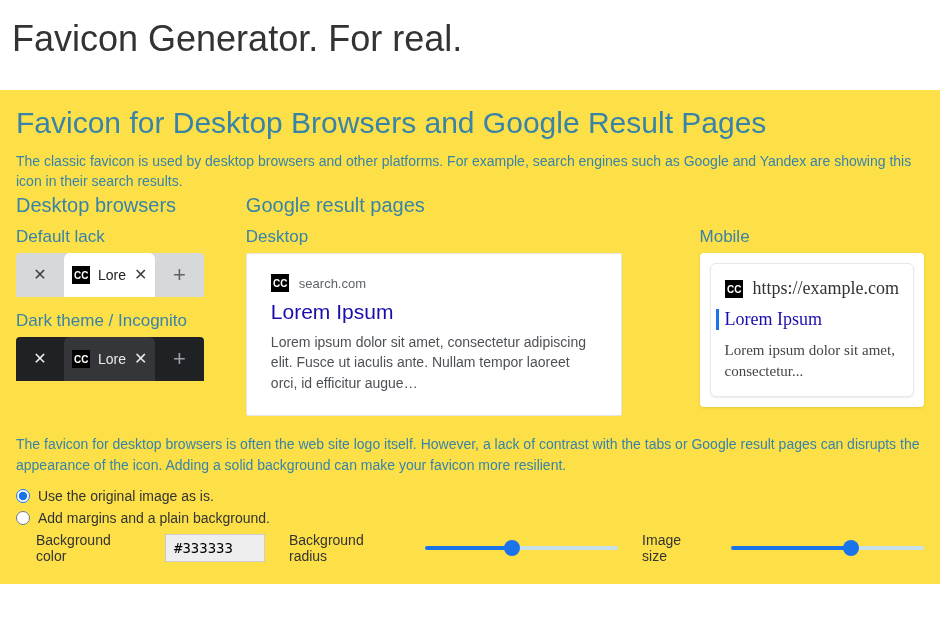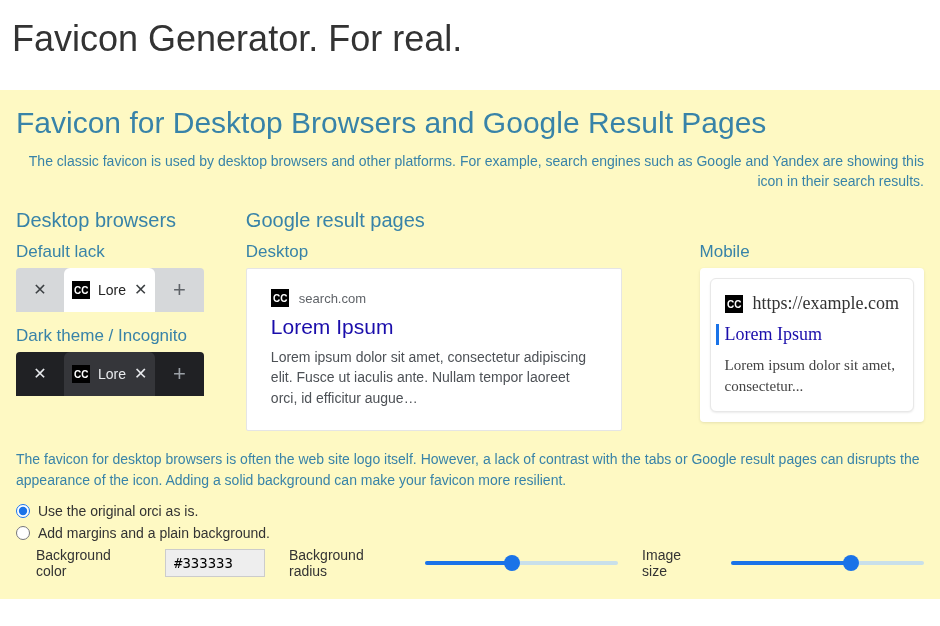--- a/index.html
+++ b/index.html
@@ -1,20 +1,20 @@
 <!DOCTYPE html>
 <html><head>
 <meta charset="utf-8">
 <style>
 * { box-sizing: border-box; margin: 0; padding: 0; }
 body { font-family: Arial, Helvetica, sans-serif; width: 940px; height: 626px; background: #fff; color: #333; }
 .page-title { font-size: 36px; font-weight: 400; margin: 18px 0 30px 12px; color: #333; }
-.panel { background: #fef9c3; padding: 16px 16px 20px 16px; }
+.panel { background: #fde047; padding: 16px 16px 20px 16px; }
 .panel-heading { font-size: 30px; color: #3883a8; font-weight: 400; margin-bottom: 12px; }
-.panel-desc { font-size: 14px; color: #3883a8; line-height: 1.4; margin-bottom: 18px; text-align: right; }
+.panel-desc { font-size: 14px; color: #3883a8; line-height: 1.4; margin-bottom: 3px; }
 .previews { display: flex; gap: 42px; }
 .col-browsers { width: 220px; }
 .col-desktop { width: 440px; }
 .col-mobile { flex: 1; padding-left: 36px; }
 .subhead-blue { font-size: 20px; color: #3883a8; font-weight: 400; margin-bottom: 10px; }
 .label-dark { font-size: 17px; color: #3883a8; font-weight: 400; margin-bottom: 6px; }
 .tabbar { display: flex; align-items: center; height: 44px; border-radius: 4px 4px 0 0; overflow: hidden; margin-bottom: 14px; }
 .tabbar.light { background: #d6d8da; }
 .tabbar.dark { background: #202124; }
 .tab-close-left { width: 48px; display:flex; align-items:center; justify-content:center; height:100%; }
@@ -140,21 +140,21 @@
           <div class="m-desc">Lorem ipsum dolor sit amet, consectetur...</div>
         </div>
       </div>
     </div>
   </div>
 
   <p class="help-text">The favicon for desktop browsers is often the web site logo itself. However, a lack of contrast with the tabs or Google result pages can disrupts the appearance of the icon. Adding a solid background can make your favicon more resilient.</p>
 
   <div class="radio-row">
     <input type="radio" class="radio" name="fav-opt" checked="" style="">
-    <span class="radio-label">Use the original orci as is.</span>
+    <span class="radio-label">Use the original image as is.</span>
   </div>
   <div class="radio-row">
     <input type="radio" class="radio" name="fav-opt" style="">
     <span class="radio-label">Add margins and a plain background.</span>
   </div>
 
   <div class="controls-row">
     <span class="ctrl-label">Background color</span>
     <input class="color-input" value="#333333" style="">
 

